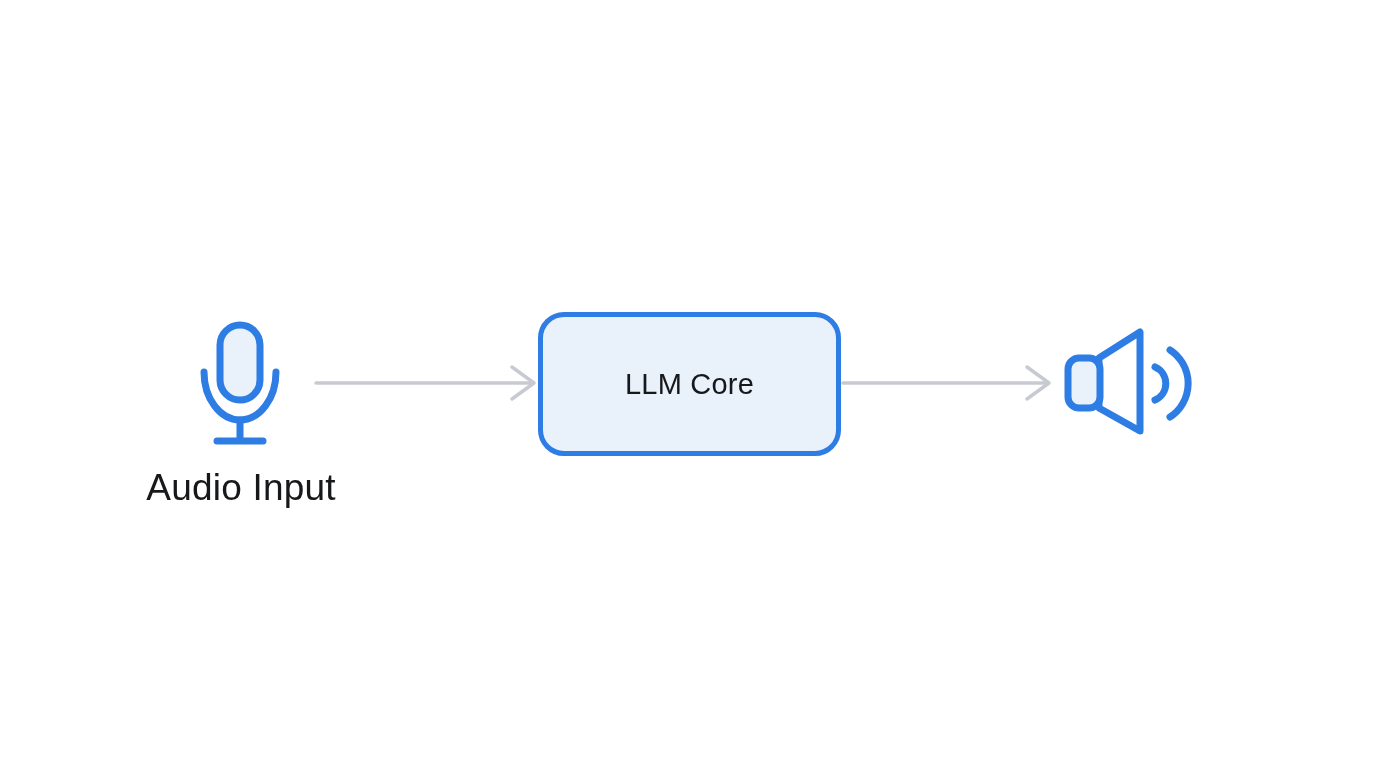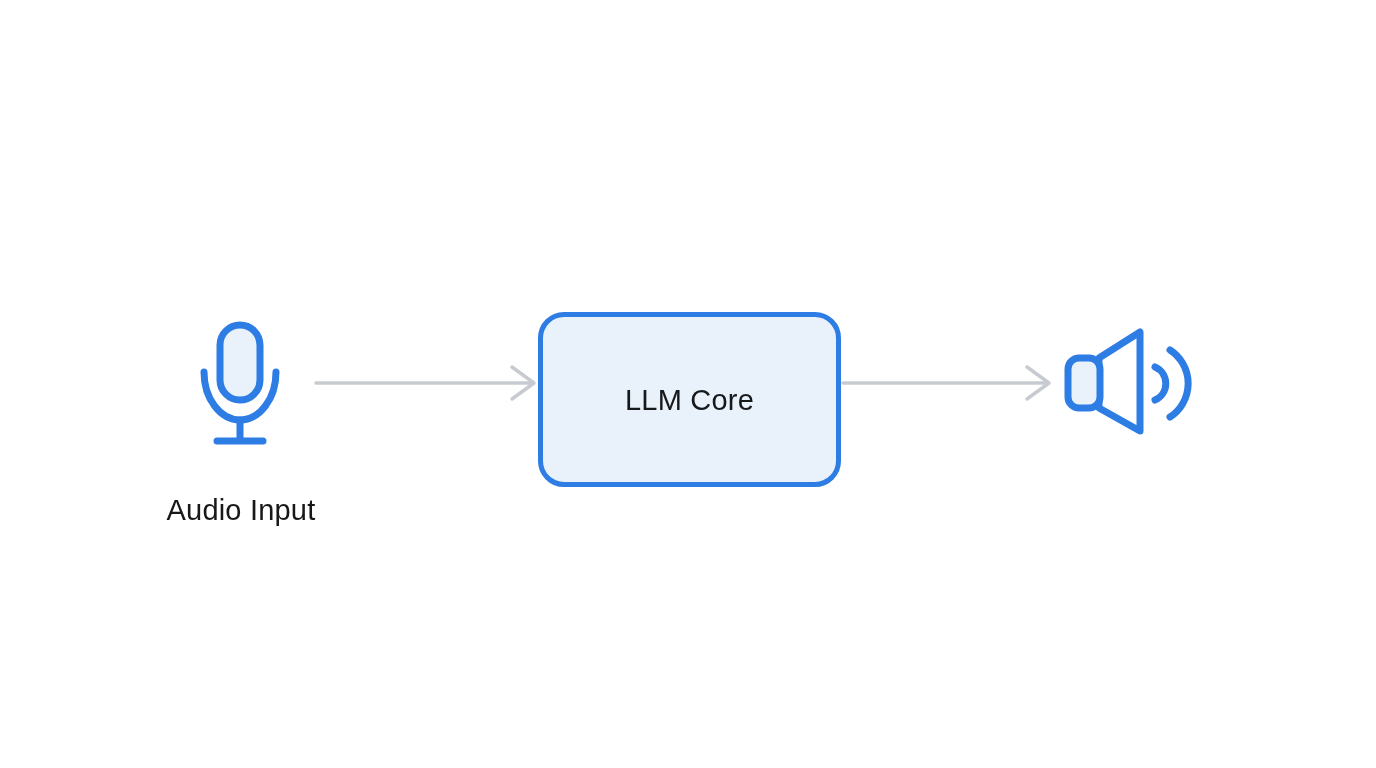--- a/index.html
+++ b/index.html
@@ -28,37 +28,37 @@
   .icon-speaker {
     left: 1064px;
     top: 323px;
     width: 128px;
     height: 117px;
     color: var(--accent-blue, #2d7de4);
   }
 
   
   .node-label {
-    top: 492px;
+    top: 470px;
     transform: translateX(-50%);
-    font-size: 29px;
+    font-size: 37px;
     line-height: 36px;
     color: var(--text-dark, #17181a);
     white-space: nowrap;
     letter-spacing: 0.2px;
   }
   .label-input  { left: 241px; }
   .label-output { left: 1126px; }
 
   
   .core-box {
     left: 538px;
     top: 312px;
     width: 303px;
-    height: 175px;
+    height: 144px;
     box-sizing: border-box;
     background: var(--box-fill, #e9f1fb);
     border: 5px solid var(--accent-blue, #2d7de4);
     border-radius: 26px;
     display: flex;
     flex-direction: row;
     align-items: center;
     justify-content: center;
     text-align: center;
   }

